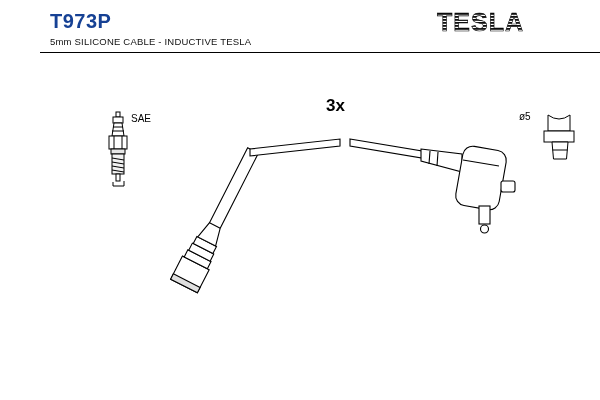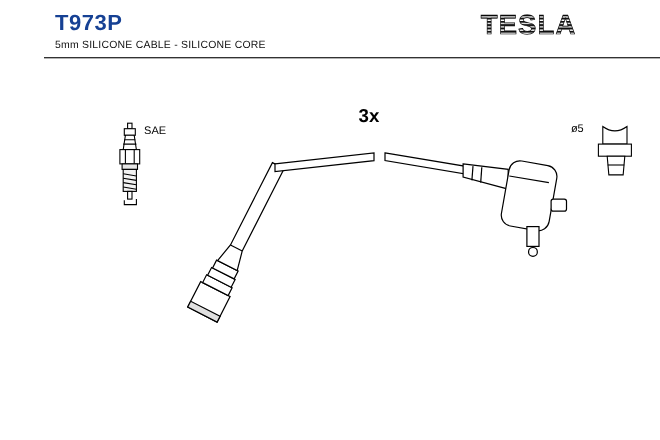--- a/index.html
+++ b/index.html
@@ -60,21 +60,21 @@
   svg text {
     font-family: "Liberation Sans", sans-serif;
   }
 </style>
 </head>
 <body>
 
 <div class="page">
 
   <div class="part-number">T973P</div>
-  <div class="subtitle">5mm SILICONE CABLE - SILICONE CORE</div>
+  <div class="subtitle">5mm SILICONE CABLE - INDUCTIVE TESLA</div>
 
   <svg class="brand-svg" viewBox="0 0 92 32">
     <defs>
       <pattern id="teslastripes" width="6" height="3" patternUnits="userSpaceOnUse">
         <rect width="6" height="3" fill="#ffffff"></rect>
         <rect width="6" height="1.8" fill="#111111"></rect>
       </pattern>
     </defs>
     <text x="90" y="24" text-anchor="end" font-size="25" font-weight="800" letter-spacing="1" fill="url(#teslastripes)" stroke="#000000" stroke-width="0.6">TESLA</text>
   </svg>

